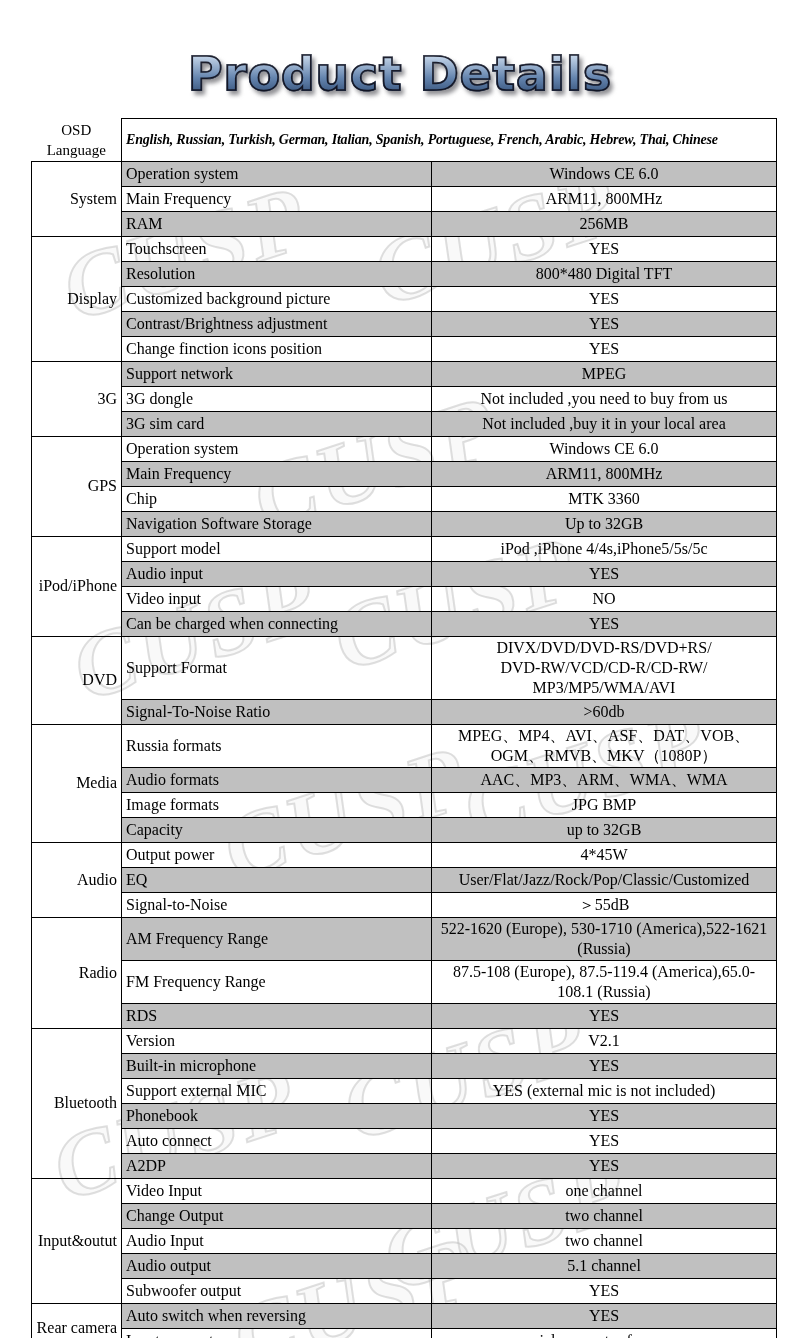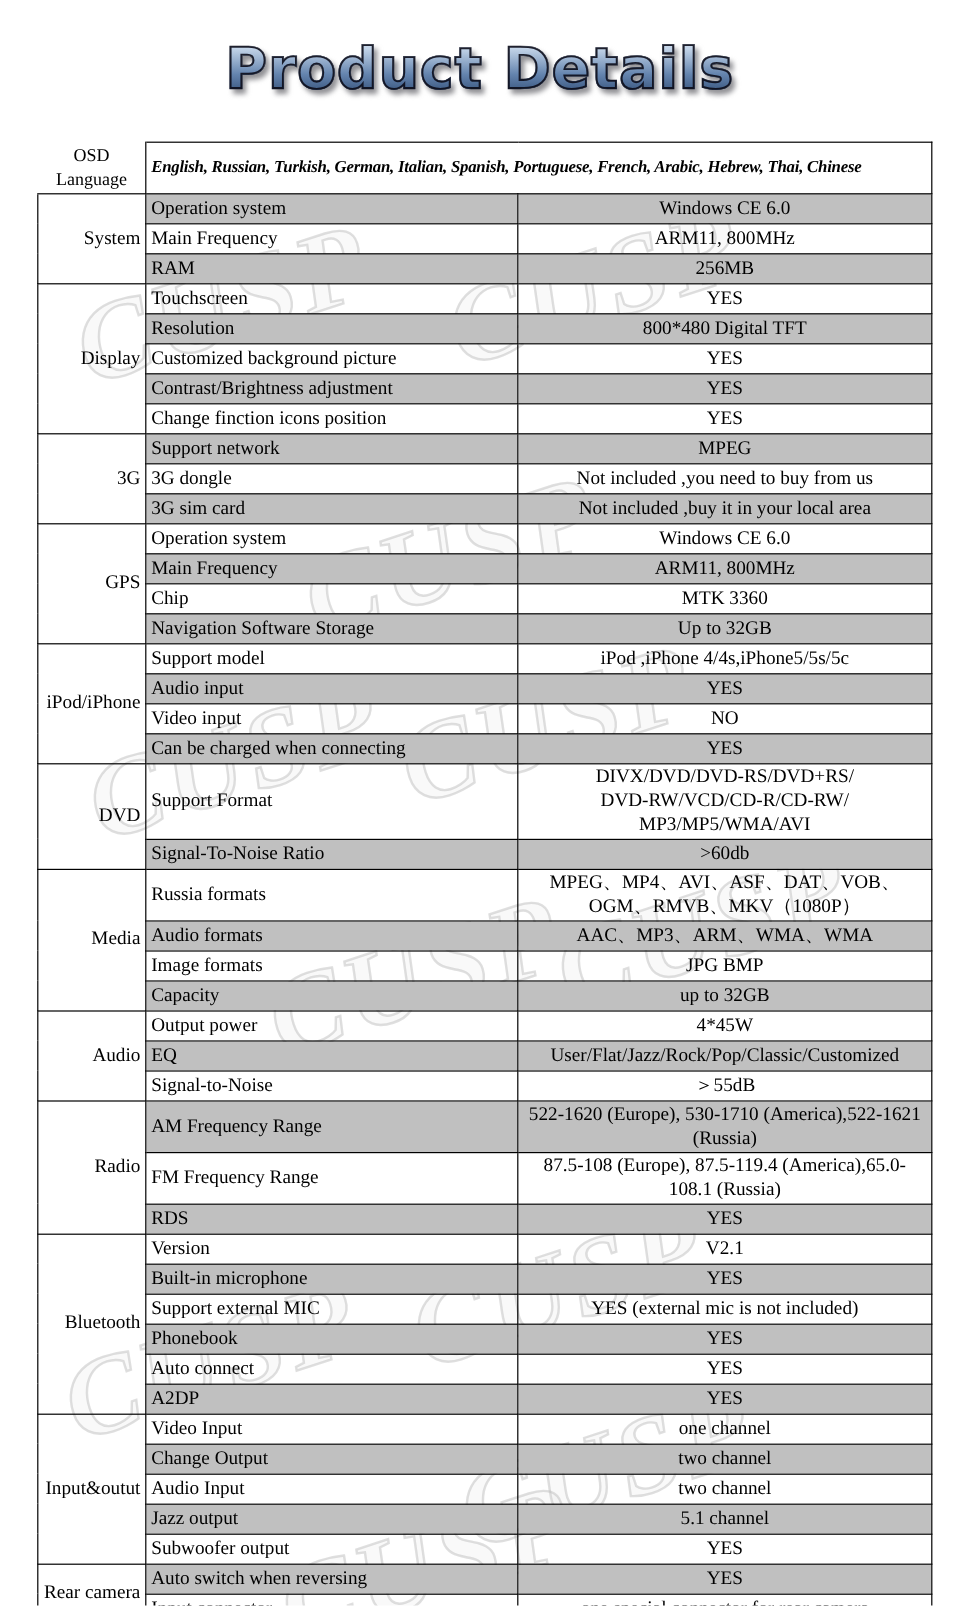--- a/index.html
+++ b/index.html
@@ -18,21 +18,21 @@
     font-style:italic;font-weight:bold;
     font-size:92px;letter-spacing:4px;
     color:rgba(215,215,215,0.16);
     -webkit-text-stroke:2px rgba(185,185,185,0.45);
     transform:rotate(-18deg);
     white-space:nowrap;
   }
 
   
   .title-wrap{
-    position:absolute;top:18px;left:0;width:100%;height:80px;
+    position:absolute;top:34px;left:0;width:100%;height:80px;
     text-align:center;z-index:2;
   }
   .title-wrap span{
     font-family:"DejaVu Sans", sans-serif;
     font-weight:800;font-size:47px;letter-spacing:1px;
     line-height:80px;white-space:nowrap;
   }
   .title-base{
     color:#51719b;
     -webkit-text-stroke:2px #141420;
@@ -271,21 +271,21 @@
         </tr>
         <tr class="shaded">
           <td class="lbl">Change Output</td>
           <td class="val">two channel</td>
         </tr>
         <tr>
           <td class="lbl">Audio Input</td>
           <td class="val">two channel</td>
         </tr>
         <tr class="shaded">
-          <td class="lbl">Jazz output</td>
+          <td class="lbl">Audio output</td>
           <td class="val">5.1 channel</td>
         </tr>
         <tr>
           <td class="lbl">Subwoofer output</td>
           <td class="val">YES</td>
         </tr>
         <tr class="shaded">
           <td class="cat" rowspan="2">Rear camera</td>
           <td class="lbl">Auto switch when reversing</td>
           <td class="val">YES</td>

